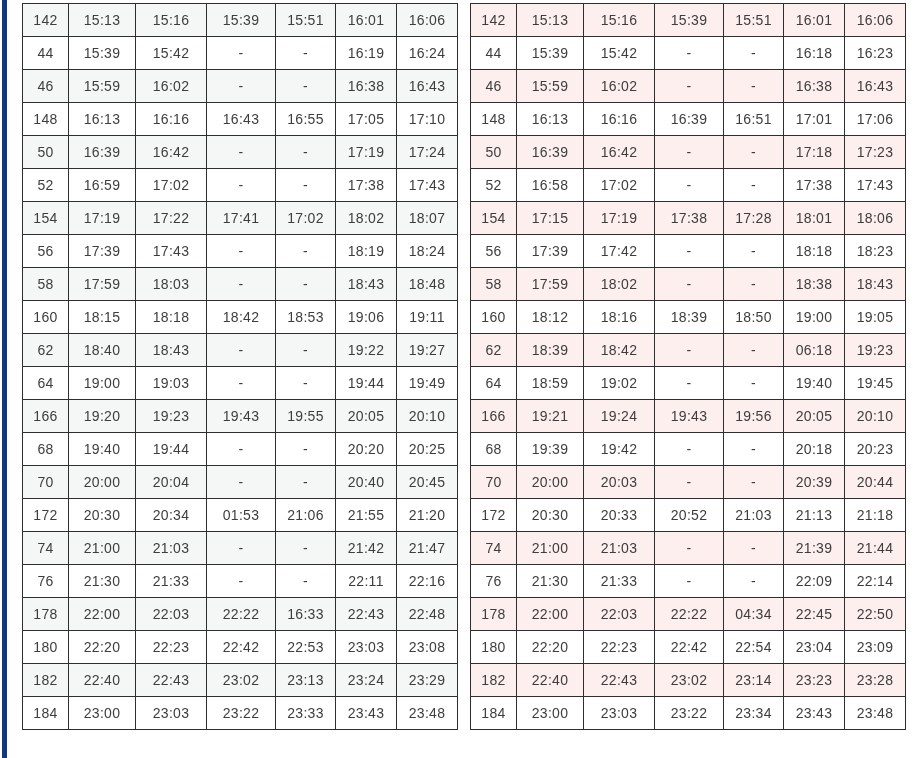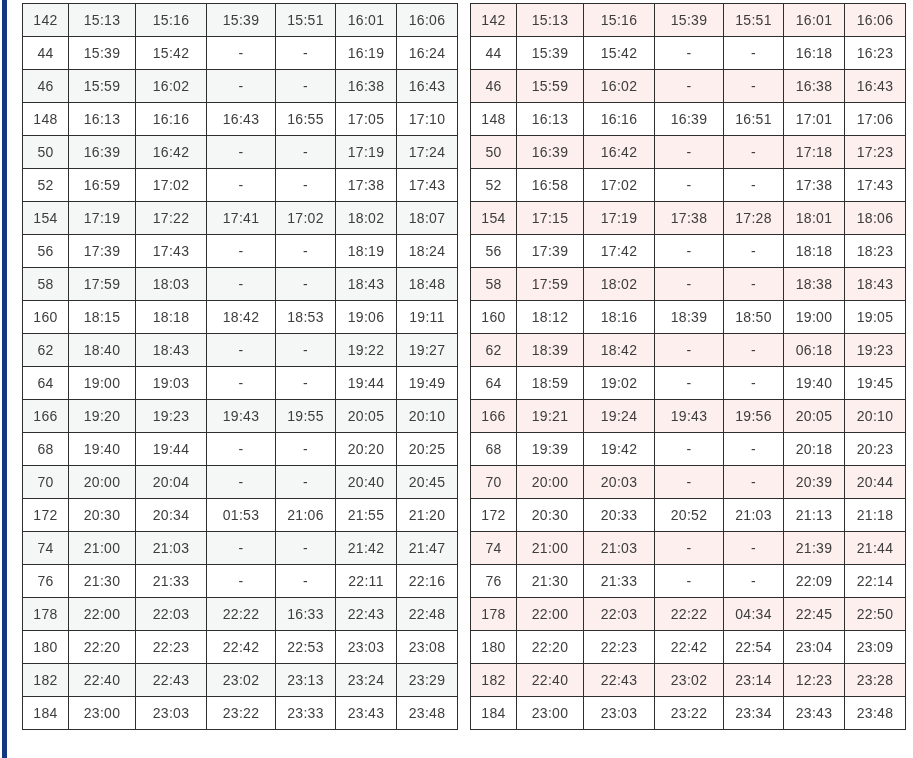--- a/index.html
+++ b/index.html
@@ -455,21 +455,21 @@
           <td>22:54</td>
           <td>23:04</td>
           <td>23:09</td>
         </tr>
         <tr>
           <td>182</td>
           <td>22:40</td>
           <td>22:43</td>
           <td>23:02</td>
           <td>23:14</td>
-          <td>12:23</td>
+          <td>23:23</td>
           <td>23:28</td>
         </tr>
         <tr>
           <td>184</td>
           <td>23:00</td>
           <td>23:03</td>
           <td>23:22</td>
           <td>23:34</td>
           <td>23:43</td>
           <td>23:48</td>

